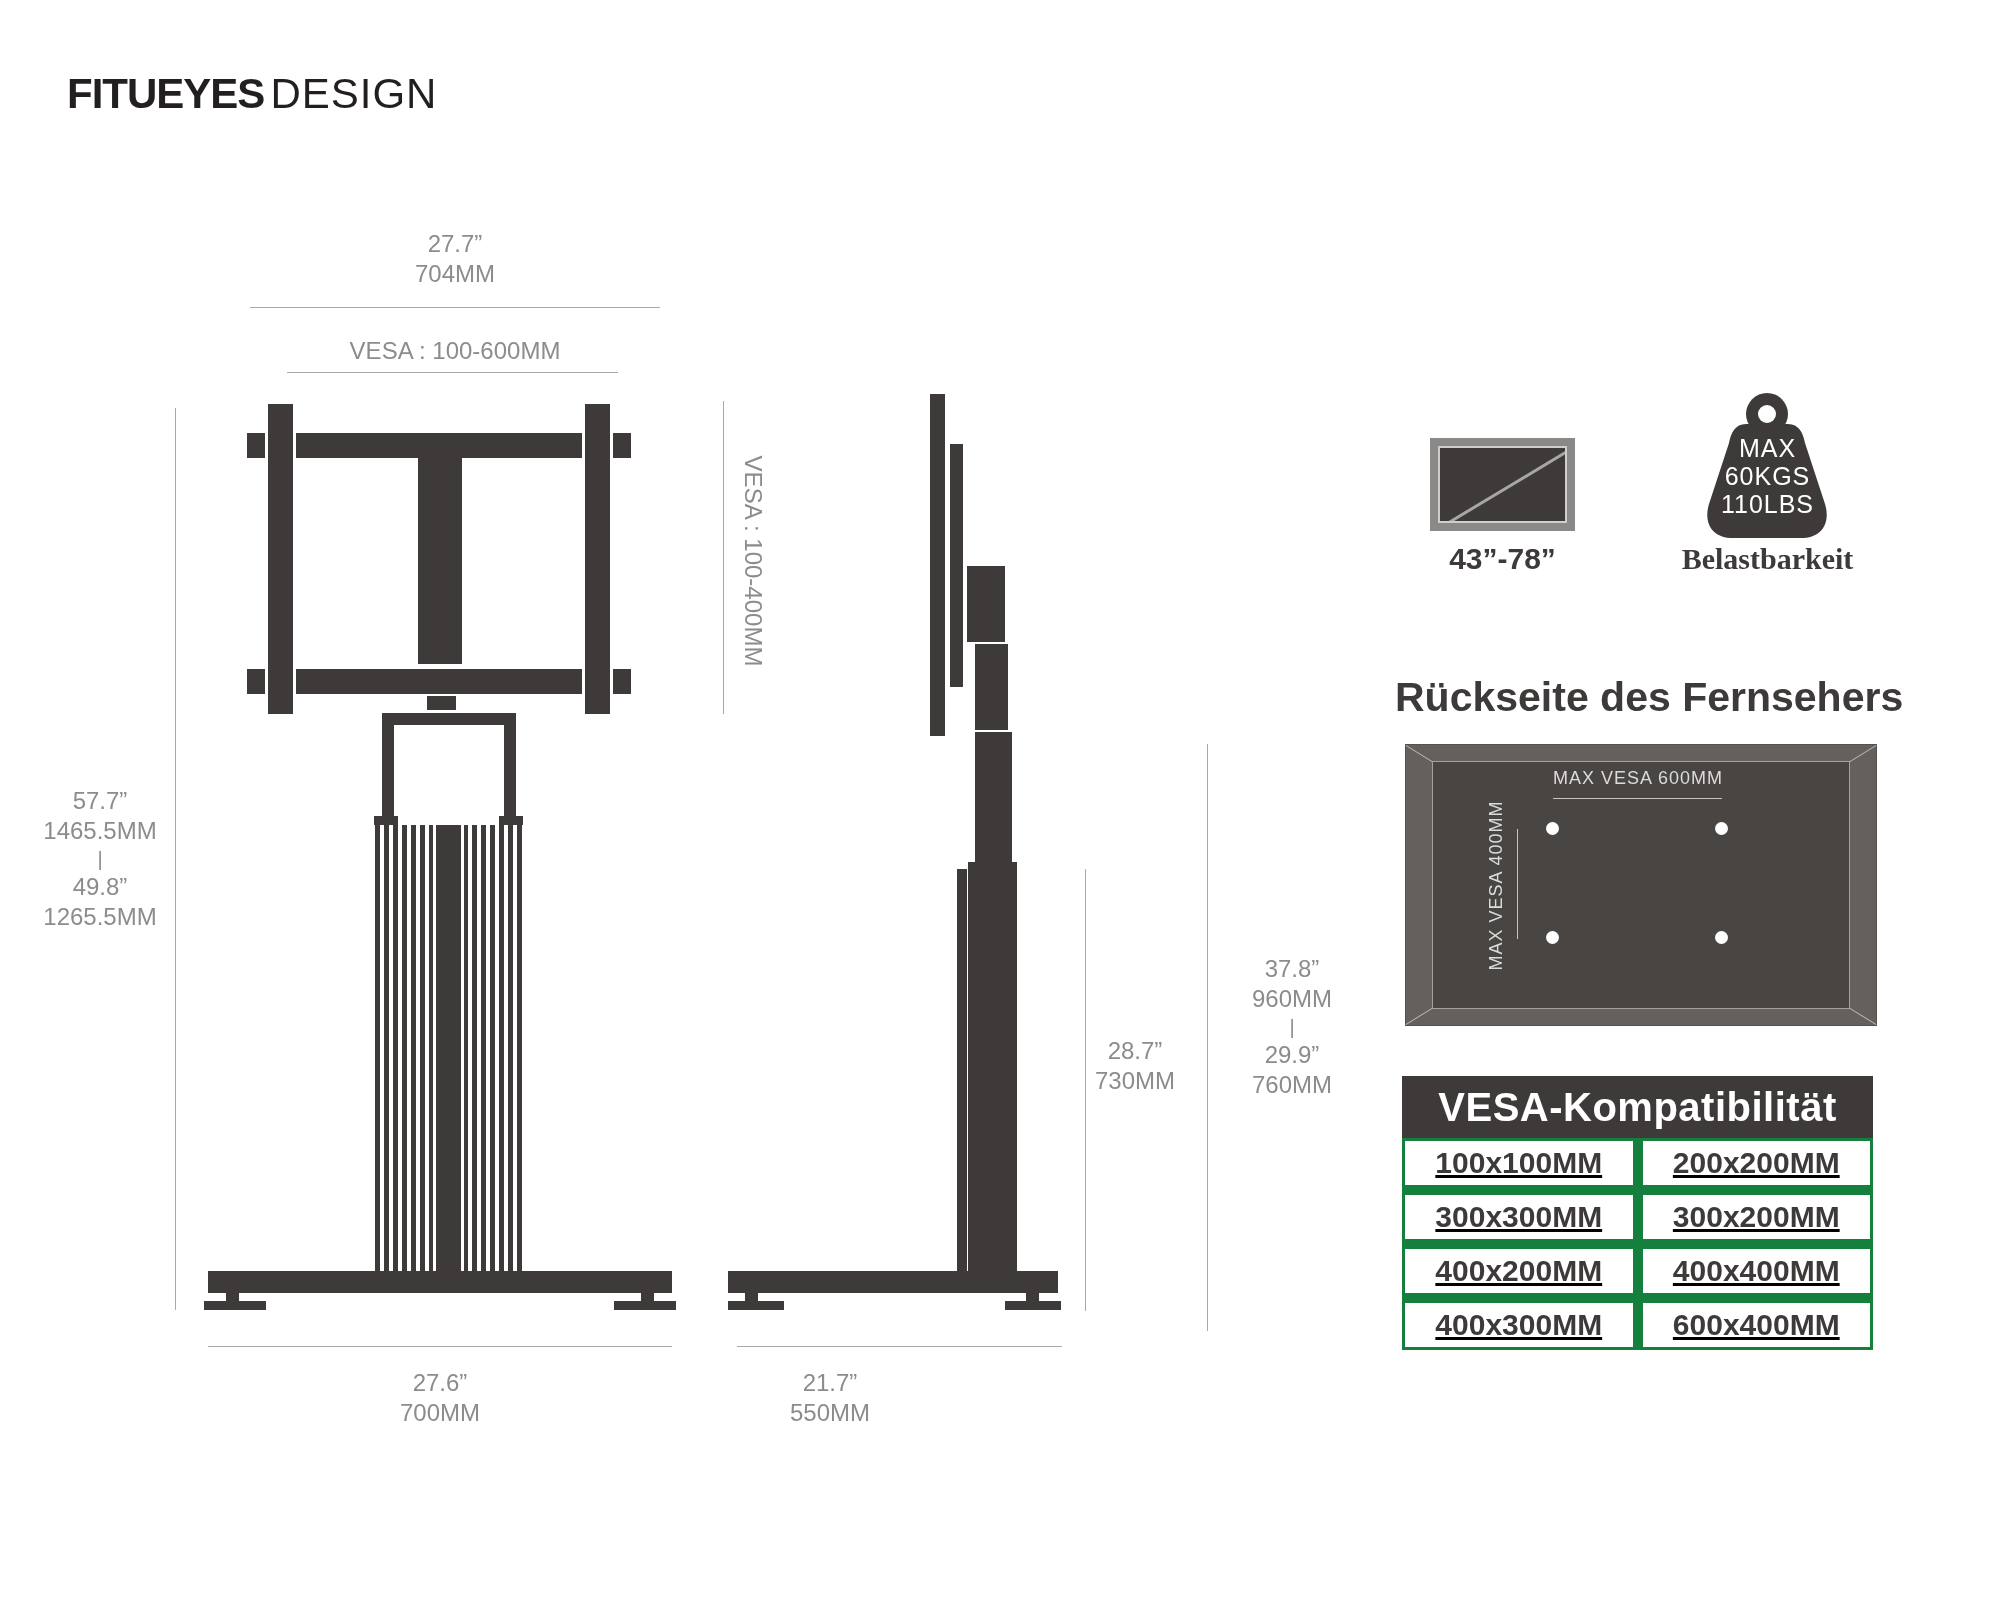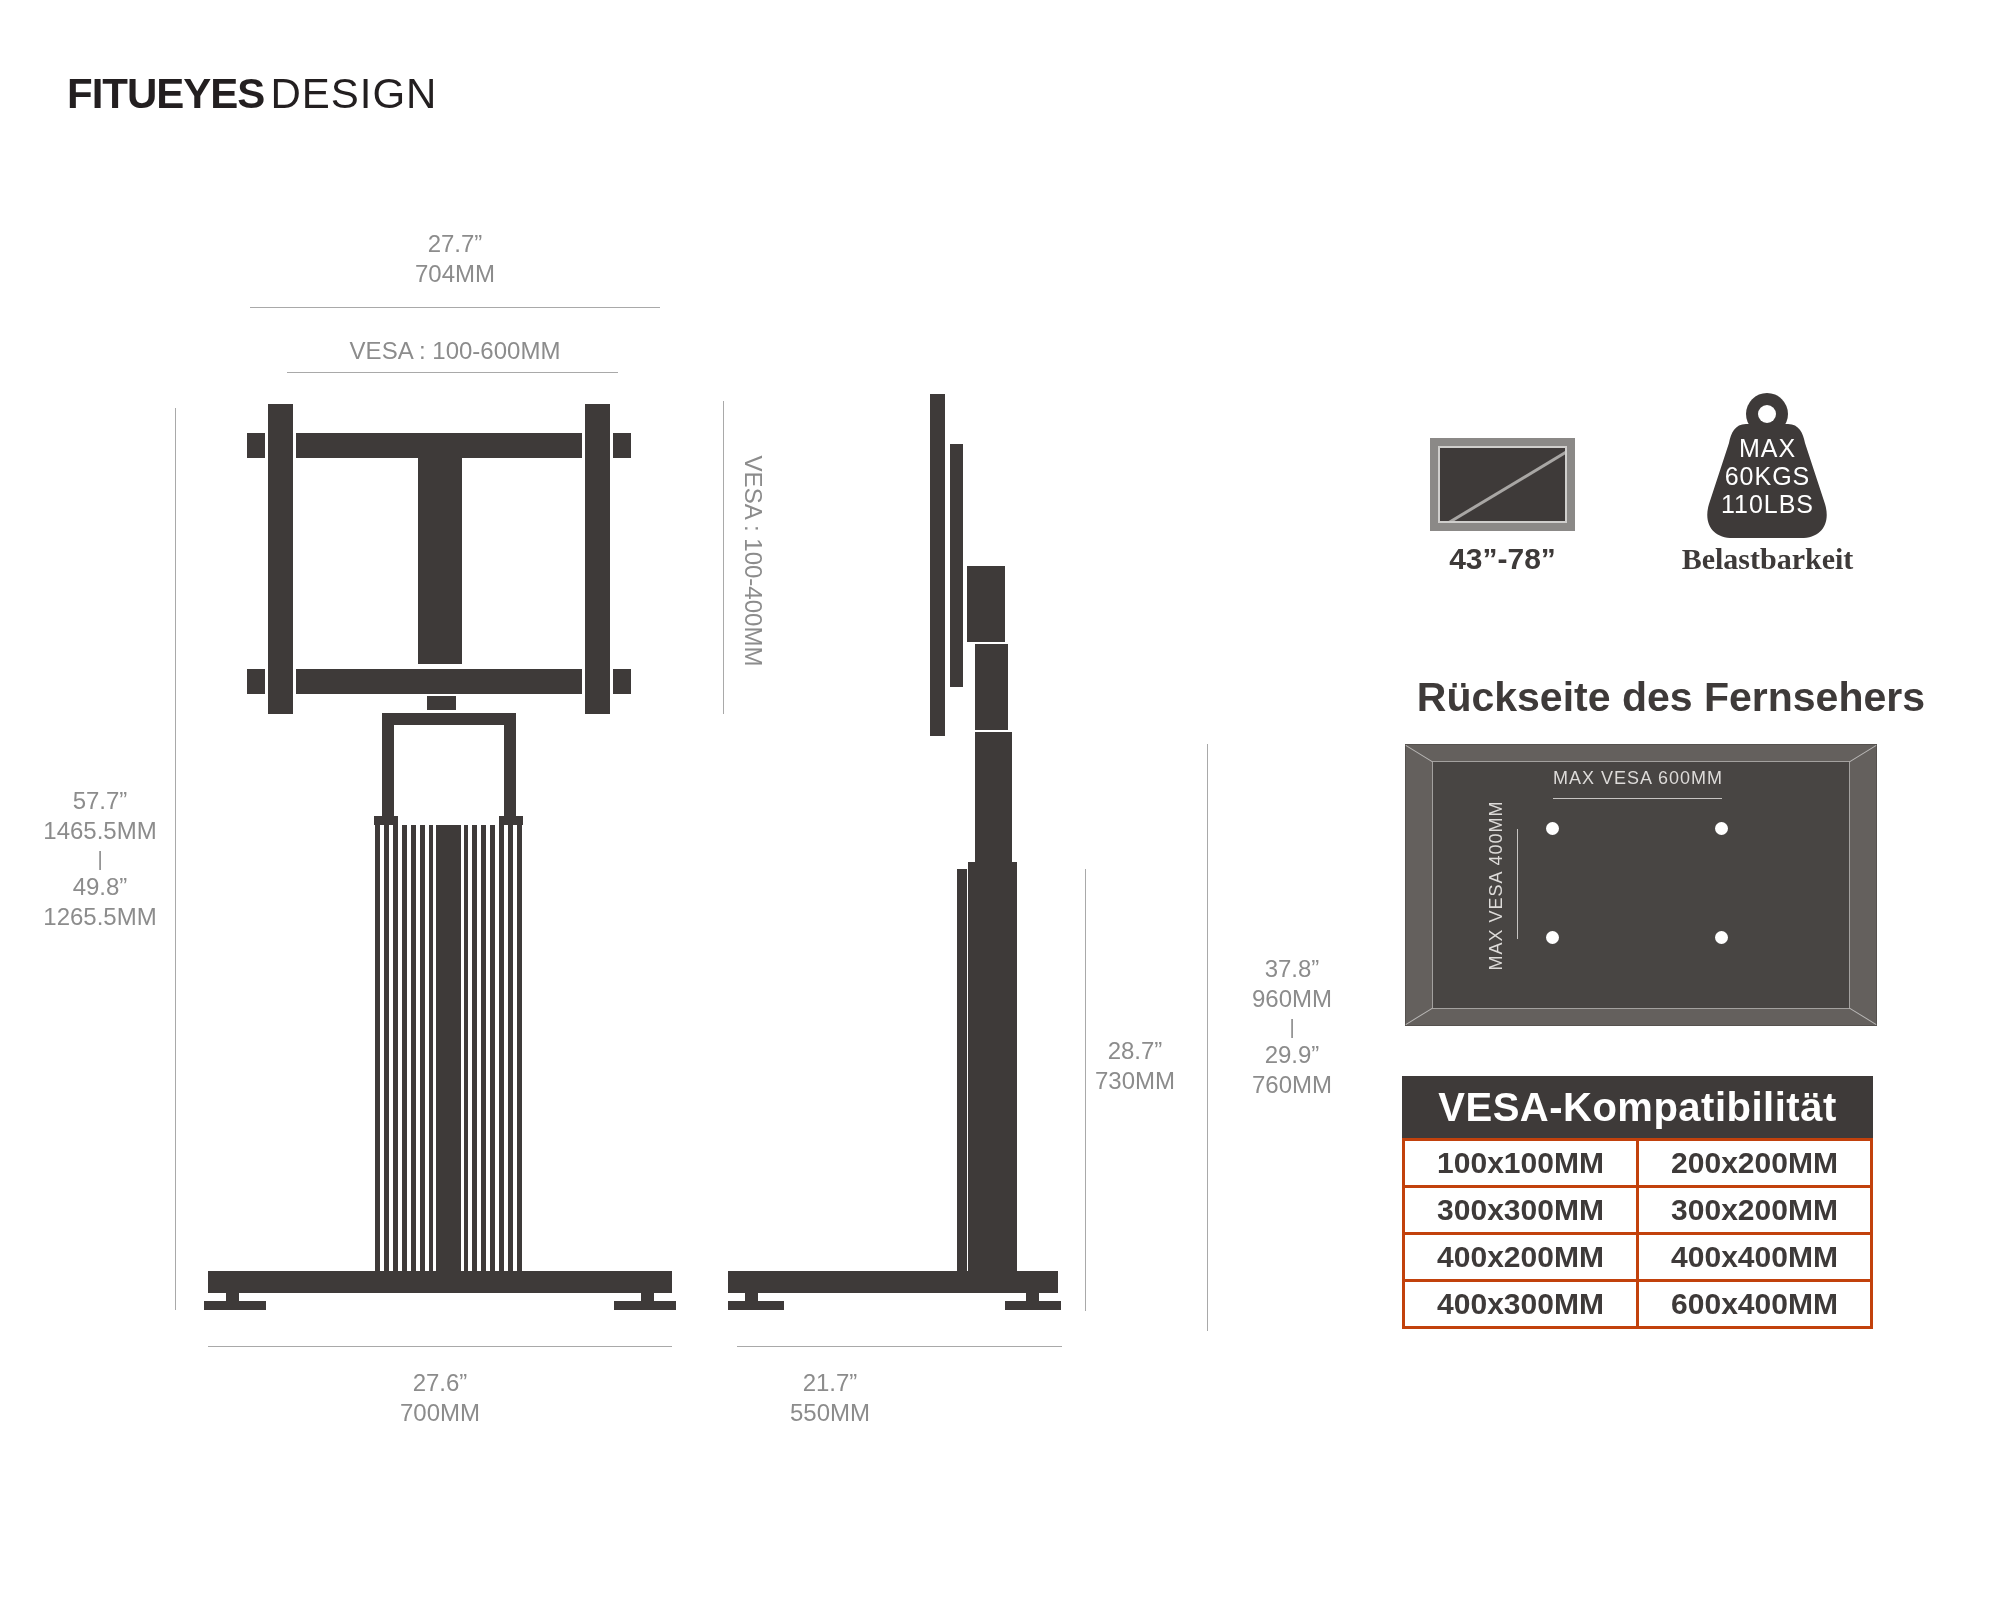--- a/index.html
+++ b/index.html
@@ -18,34 +18,34 @@
            border:12px solid #3e3a39;border-bottom:none;background:transparent;}
   .stripes-l{position:absolute;background:repeating-linear-gradient(90deg,#3e3a39 0 5px,#ffffff 5px 9px);}
   .stripes-r{position:absolute;background:repeating-linear-gradient(270deg,#3e3a39 0 5px,#ffffff 5px 9px);}
   .badgecap{position:absolute;color:#3e3a39;font-weight:700;font-size:30px;text-align:center;white-space:nowrap;}
   .tvicon{position:absolute;left:1430px;top:412px;width:145px;height:93px;background:#8b8987;}
   .tvscreen{position:absolute;left:8px;top:8px;right:8px;bottom:8px;background:#3e3a39;
             border:2px solid #cfcecc;overflow:hidden;}
   .tvdiag{position:absolute;left:-12px;top:36px;width:165px;height:3px;background:#a8a6a4;transform:rotate(-31deg);}
   .weighttext{position:absolute;left:1700px;top:408px;width:135px;text-align:center;color:#ffffff;
               font-size:25px;line-height:28px;letter-spacing:1px;}
-  .heading{position:absolute;left:1395px;top:648px;width:530px;text-align:right;color:#3e3a39;
+  .heading{position:absolute;left:1395px;top:648px;width:530px;text-align:left;color:#3e3a39;
            font-weight:700;font-size:41px;white-space:nowrap;}
   .panel{position:absolute;left:1405px;top:718px;width:472px;height:282px;background:#64605d;
          border:1px solid #55514e;box-sizing:border-box;}
   .panel-inner{position:absolute;left:26px;top:16px;right:26px;bottom:16px;background:#484543;
                border:1px solid #a3a19f;}
   .mitre{position:absolute;width:31px;height:1px;background:rgba(255,255,255,0.55);}
   .paneltext{position:absolute;color:#dddbd9;font-size:18px;letter-spacing:1px;white-space:nowrap;text-align:center;}
   .panelline{position:absolute;background:#c6c4c2;}
   .hole{position:absolute;width:13px;height:13px;border-radius:50%;background:#ffffff;}
   .vtable{position:absolute;left:1402px;top:1050px;width:471px;box-sizing:border-box;}
   .vtable-header{height:62px;line-height:62px;background:#3e3a39;color:#ffffff;text-align:center;
                  font-weight:700;font-size:40px;letter-spacing:0.5px;}
-  .vtable-body{display:grid;grid-template-columns:1fr 1fr;gap:3px;background:#c2410c;padding:3px;}
+  .vtable-body{display:grid;grid-template-columns:1fr 1fr;gap:10px;background:#15803d;padding:3px;text-decoration:underline;}
   .vtable-cell{background:#ffffff;height:44px;line-height:44px;text-align:center;
                font-weight:700;font-size:30px;color:#3e3a39;}
 </style>
 </head>
 <body>
 
 <div id="canvas">
 
   <div class="logo">
     <span class="b">FITUEYES</span><span class="l">DESIGN</span>

